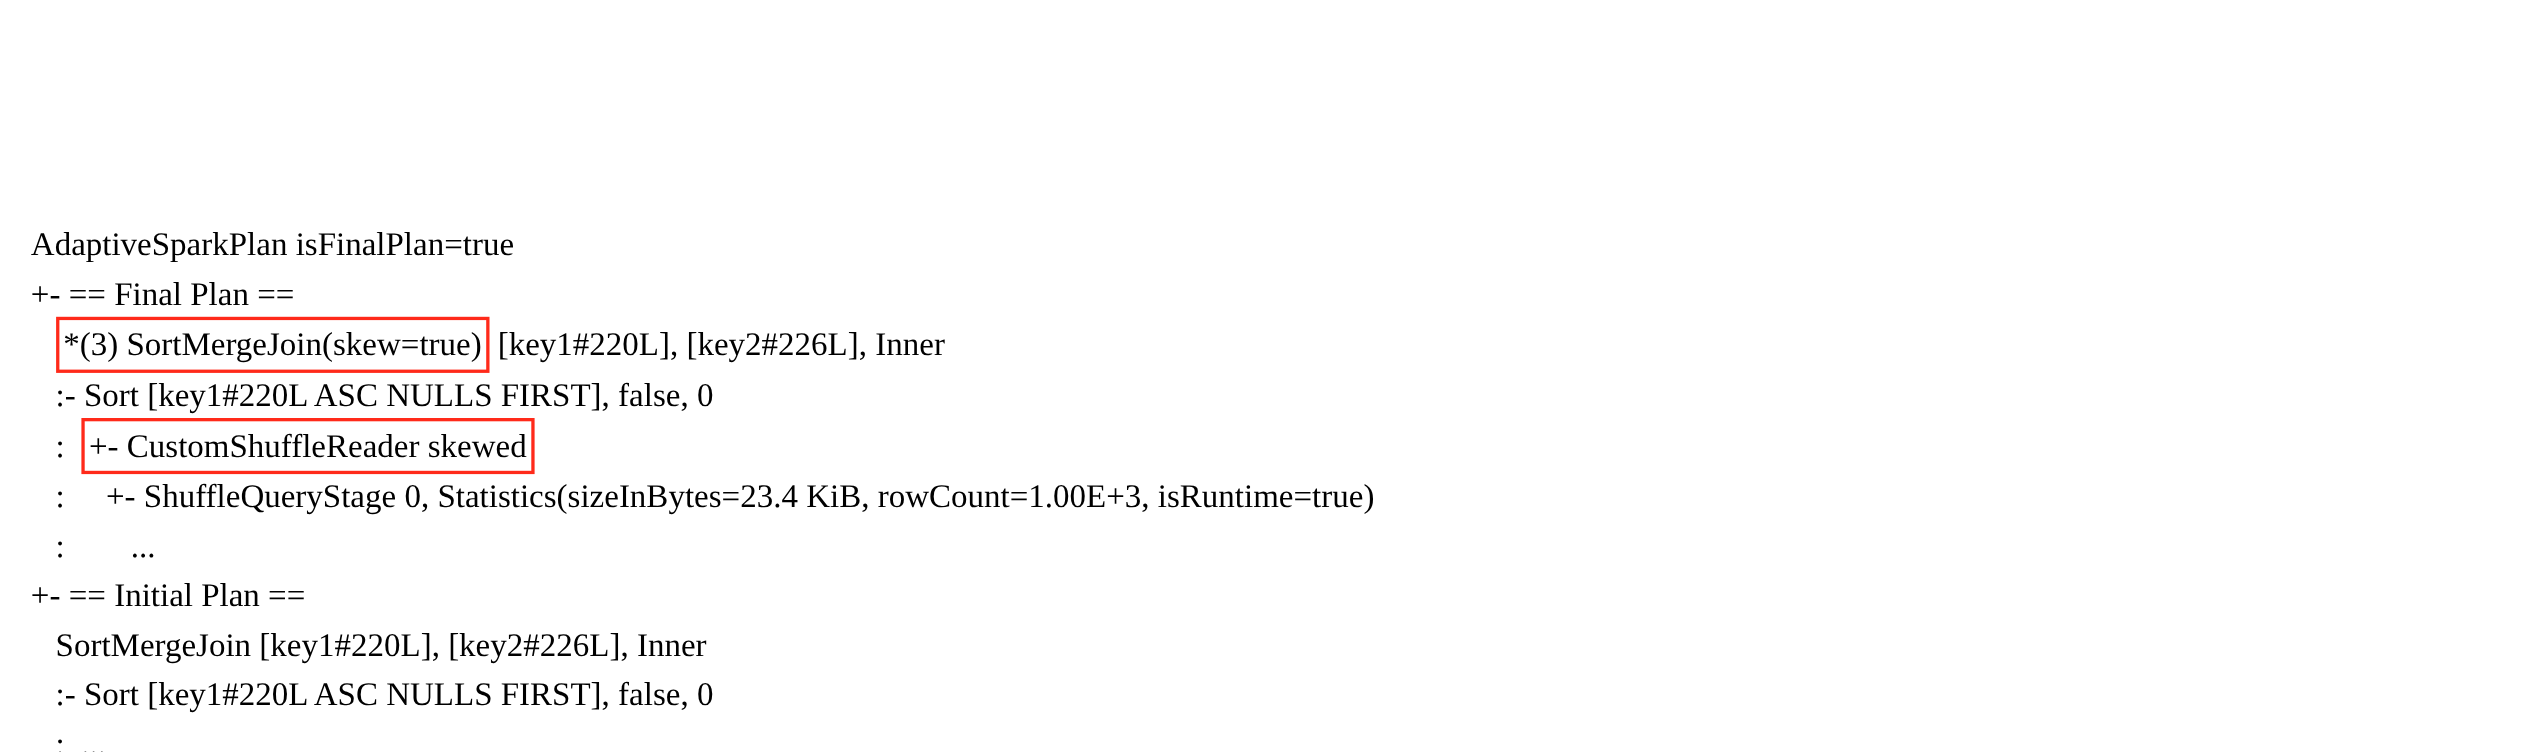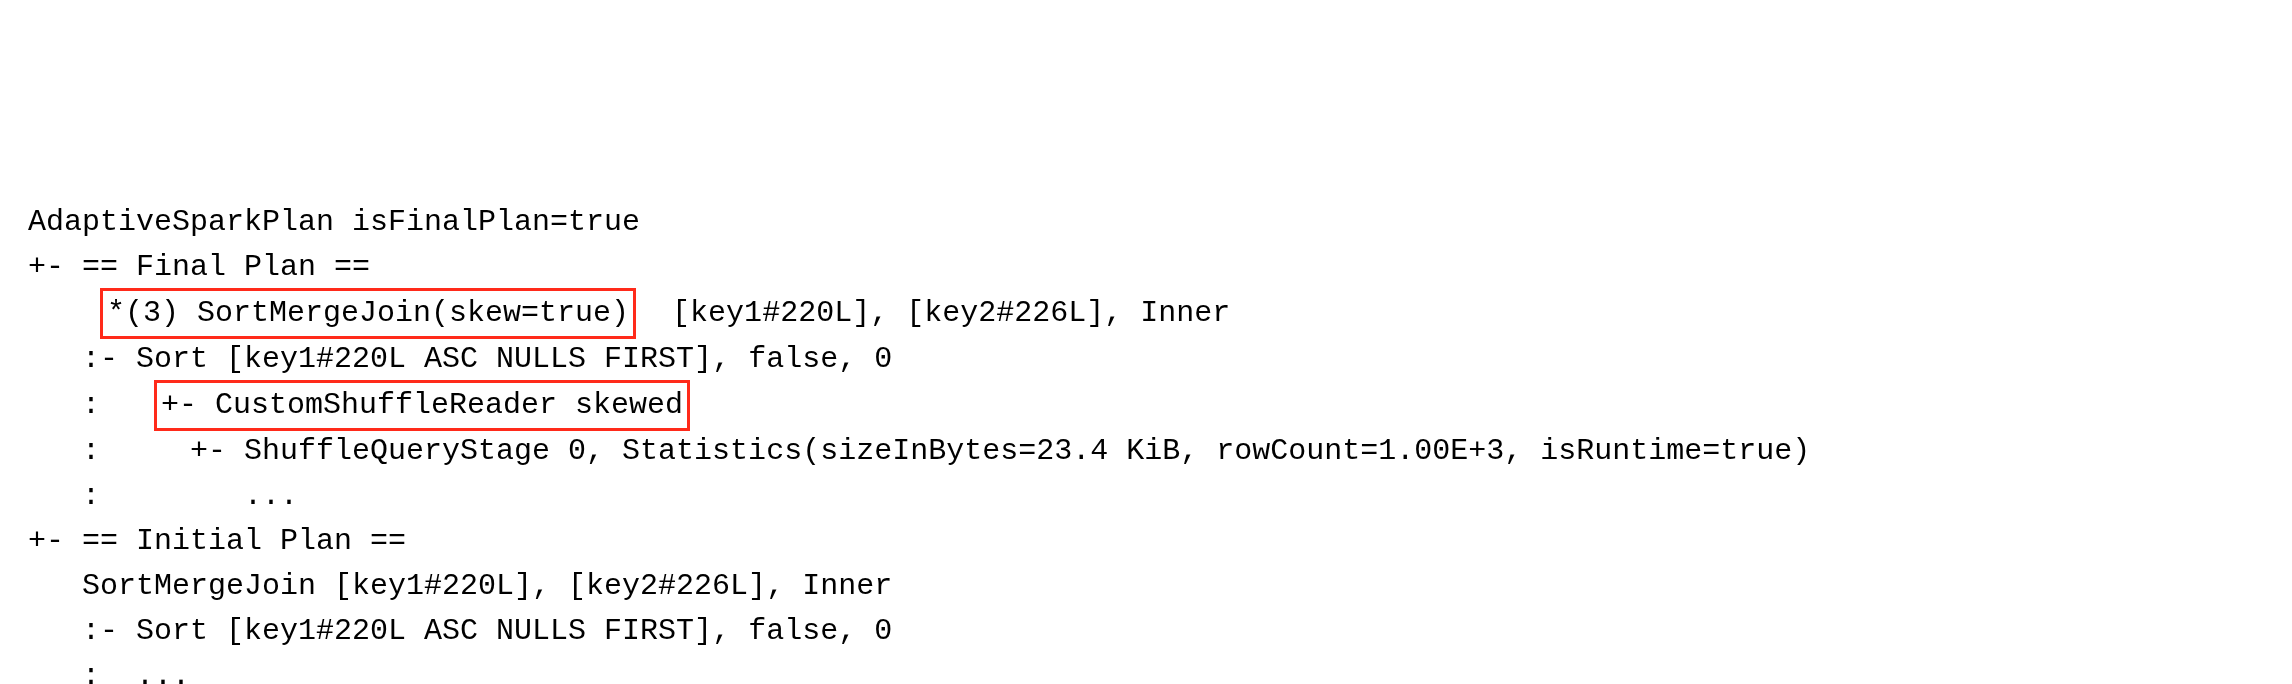--- a/index.html
+++ b/index.html
@@ -8,26 +8,27 @@
       font-family: "Menlo", "Monaco", "Consolas", "Courier New", monospace;
       font-size: 30px;
       line-height: 1.5;
       color: #000;
       background: #fff;
       white-space: pre;
     }
     .plan-line {
       position: relative;
       display: block;
+      font-family: Liberation Serif, serif;
     }
     .highlight-box {
       border: 3px solid #ff2a1a;
       padding: 0px 4px;
       display: inline-block;
-      margin: -2px 18px;
+      margin: -2px 0;
       vertical-align: baseline;
     }
   </style>
 </head>
 <body>
 
 
 
 <div id="plan-container"><div class="plan-line"><span></span><span>AdaptiveSparkPlan isFinalPlan=true</span></div><div class="plan-line"><span>+- </span><span>== Final Plan ==</span></div><div class="plan-line"><span>   </span><span class="highlight-box">*(3) SortMergeJoin(skew=true)</span><span> [key1#220L], [key2#226L], Inner</span></div><div class="plan-line"><span>   :- </span><span>Sort [key1#220L ASC NULLS FIRST], false, 0</span></div><div class="plan-line"><span>   :  </span><span class="highlight-box">+- CustomShuffleReader skewed</span></div><div class="plan-line"><span>   :     </span><span>+- ShuffleQueryStage 0, Statistics(sizeInBytes=23.4 KiB, rowCount=1.00E+3, isRuntime=true)</span></div><div class="plan-line"><span>   :        </span><span>...</span></div><div class="plan-line"><span>+- </span><span>== Initial Plan ==</span></div><div class="plan-line"><span>   </span><span>SortMergeJoin [key1#220L], [key2#226L], Inner</span></div><div class="plan-line"><span>   :- </span><span>Sort [key1#220L ASC NULLS FIRST], false, 0</span></div><div class="plan-line"><span>   :  </span><span>...</span></div></div>
 

